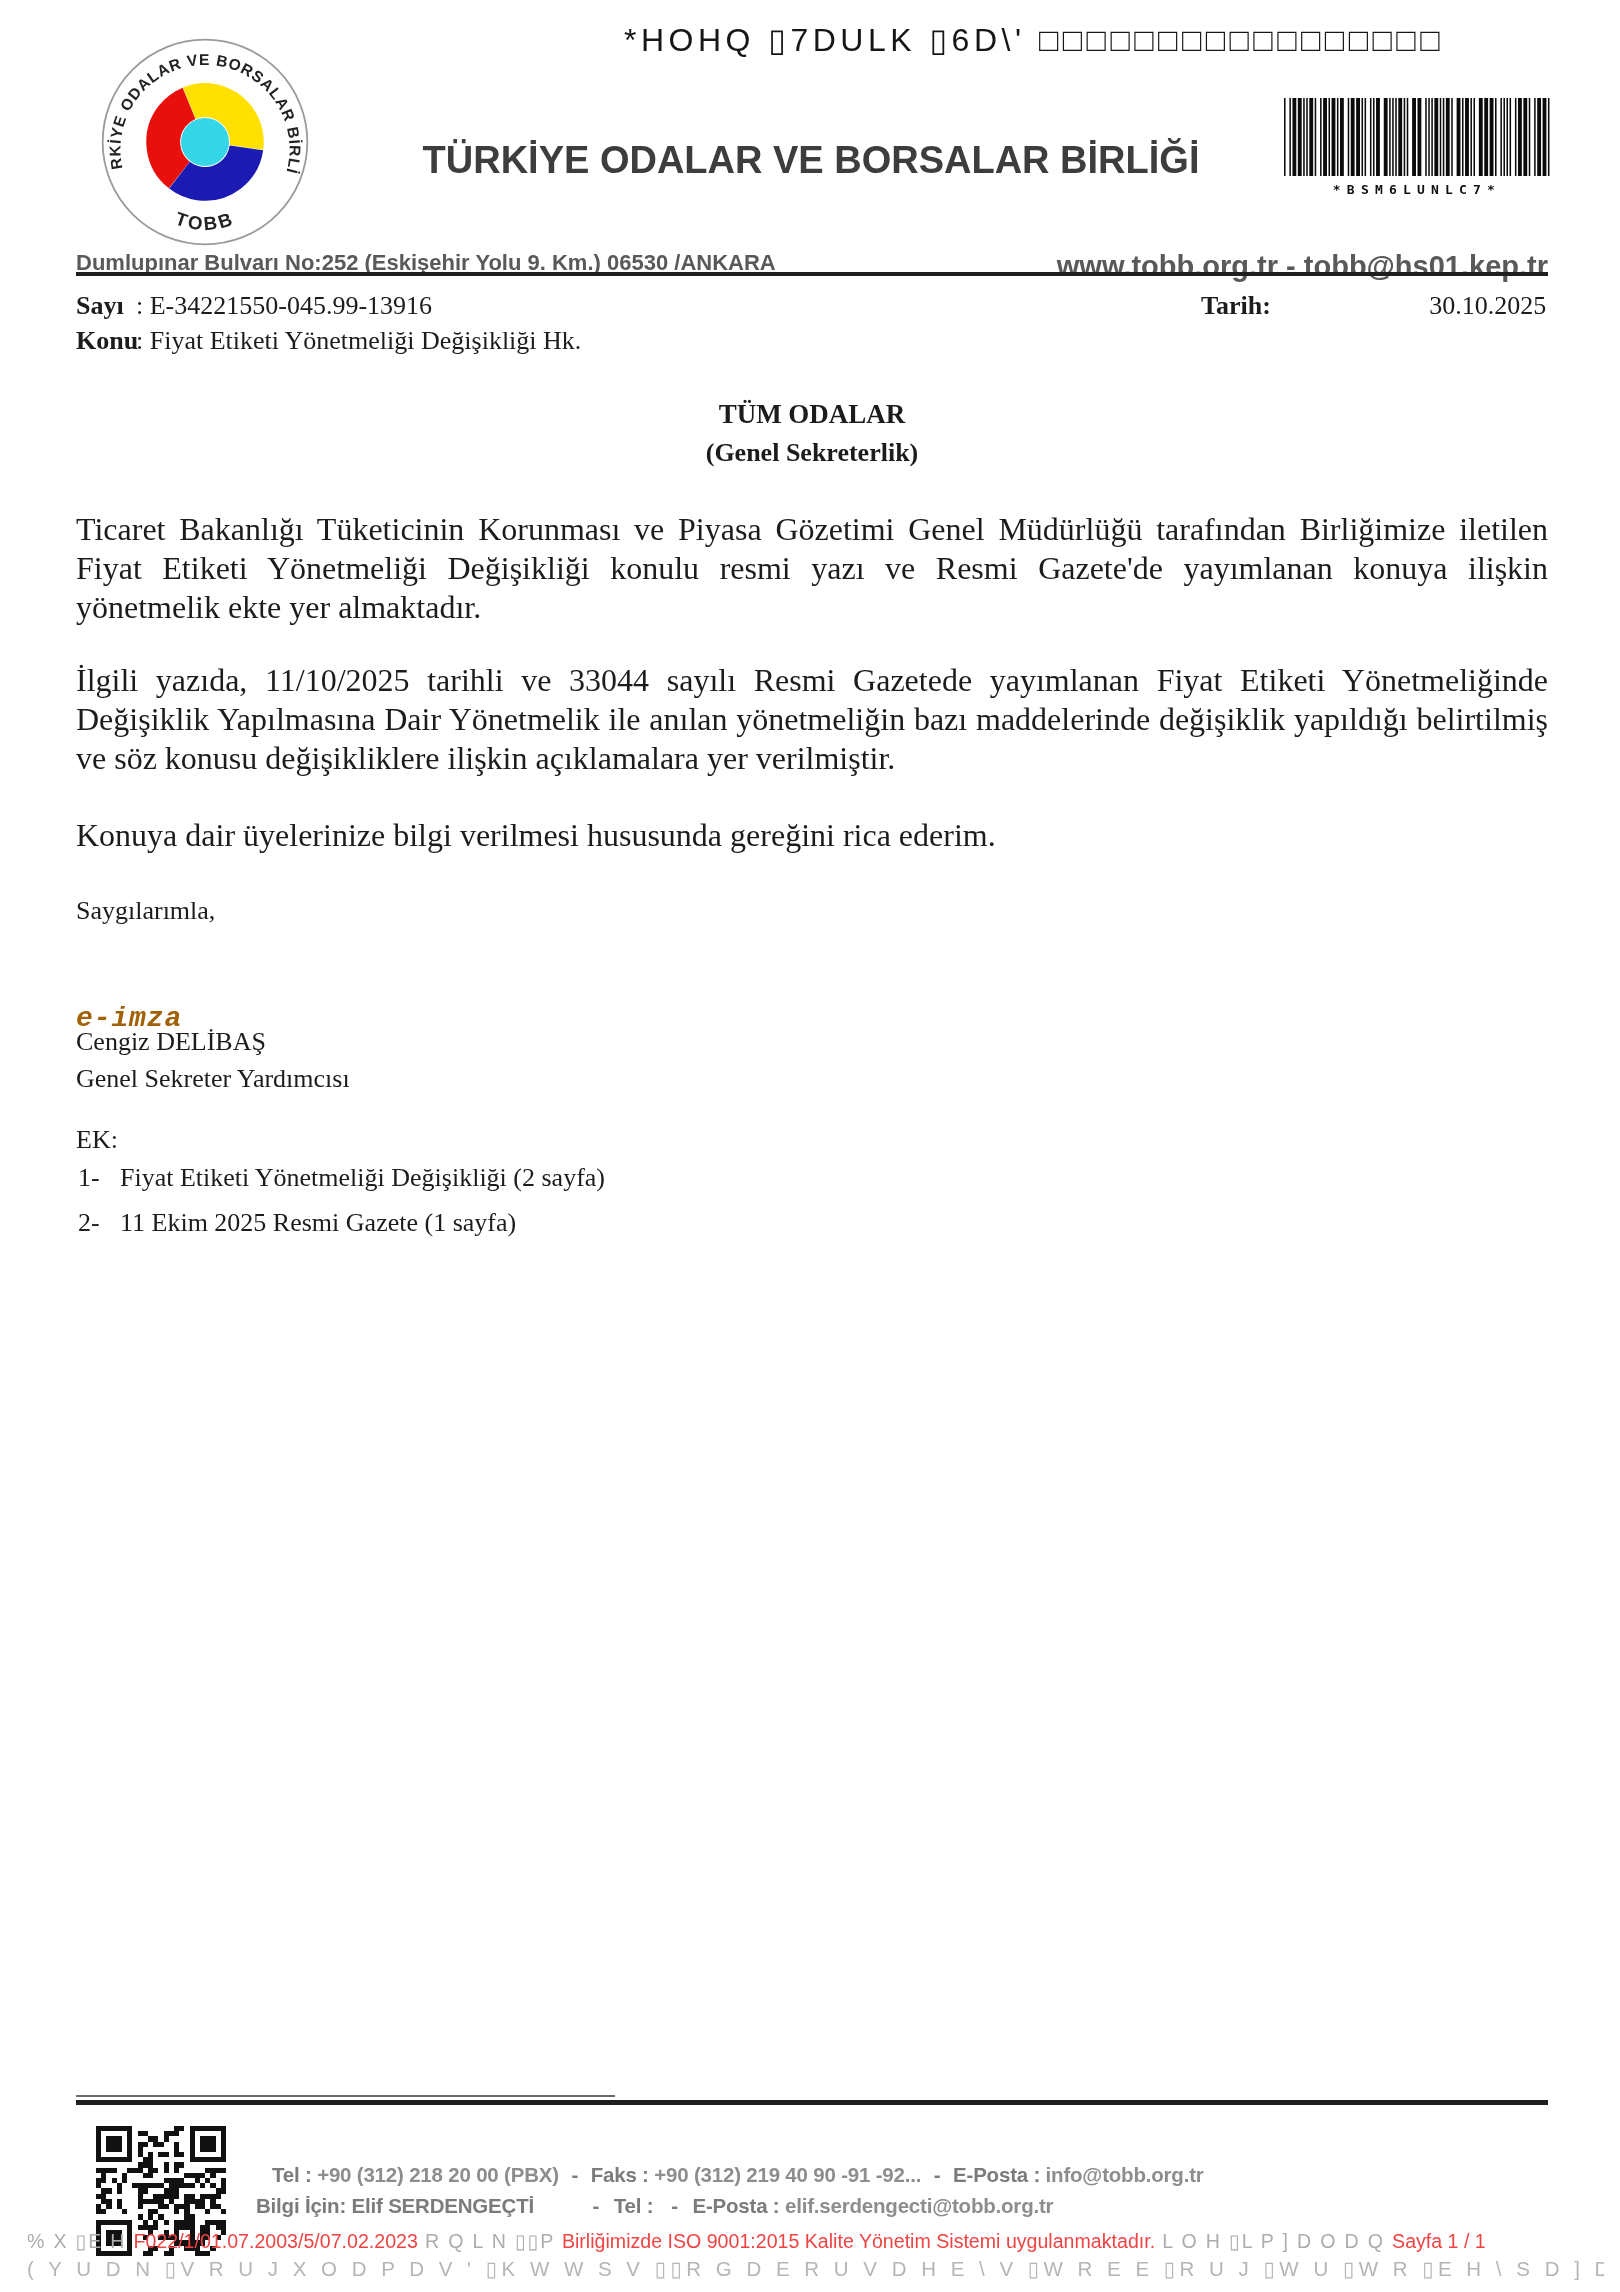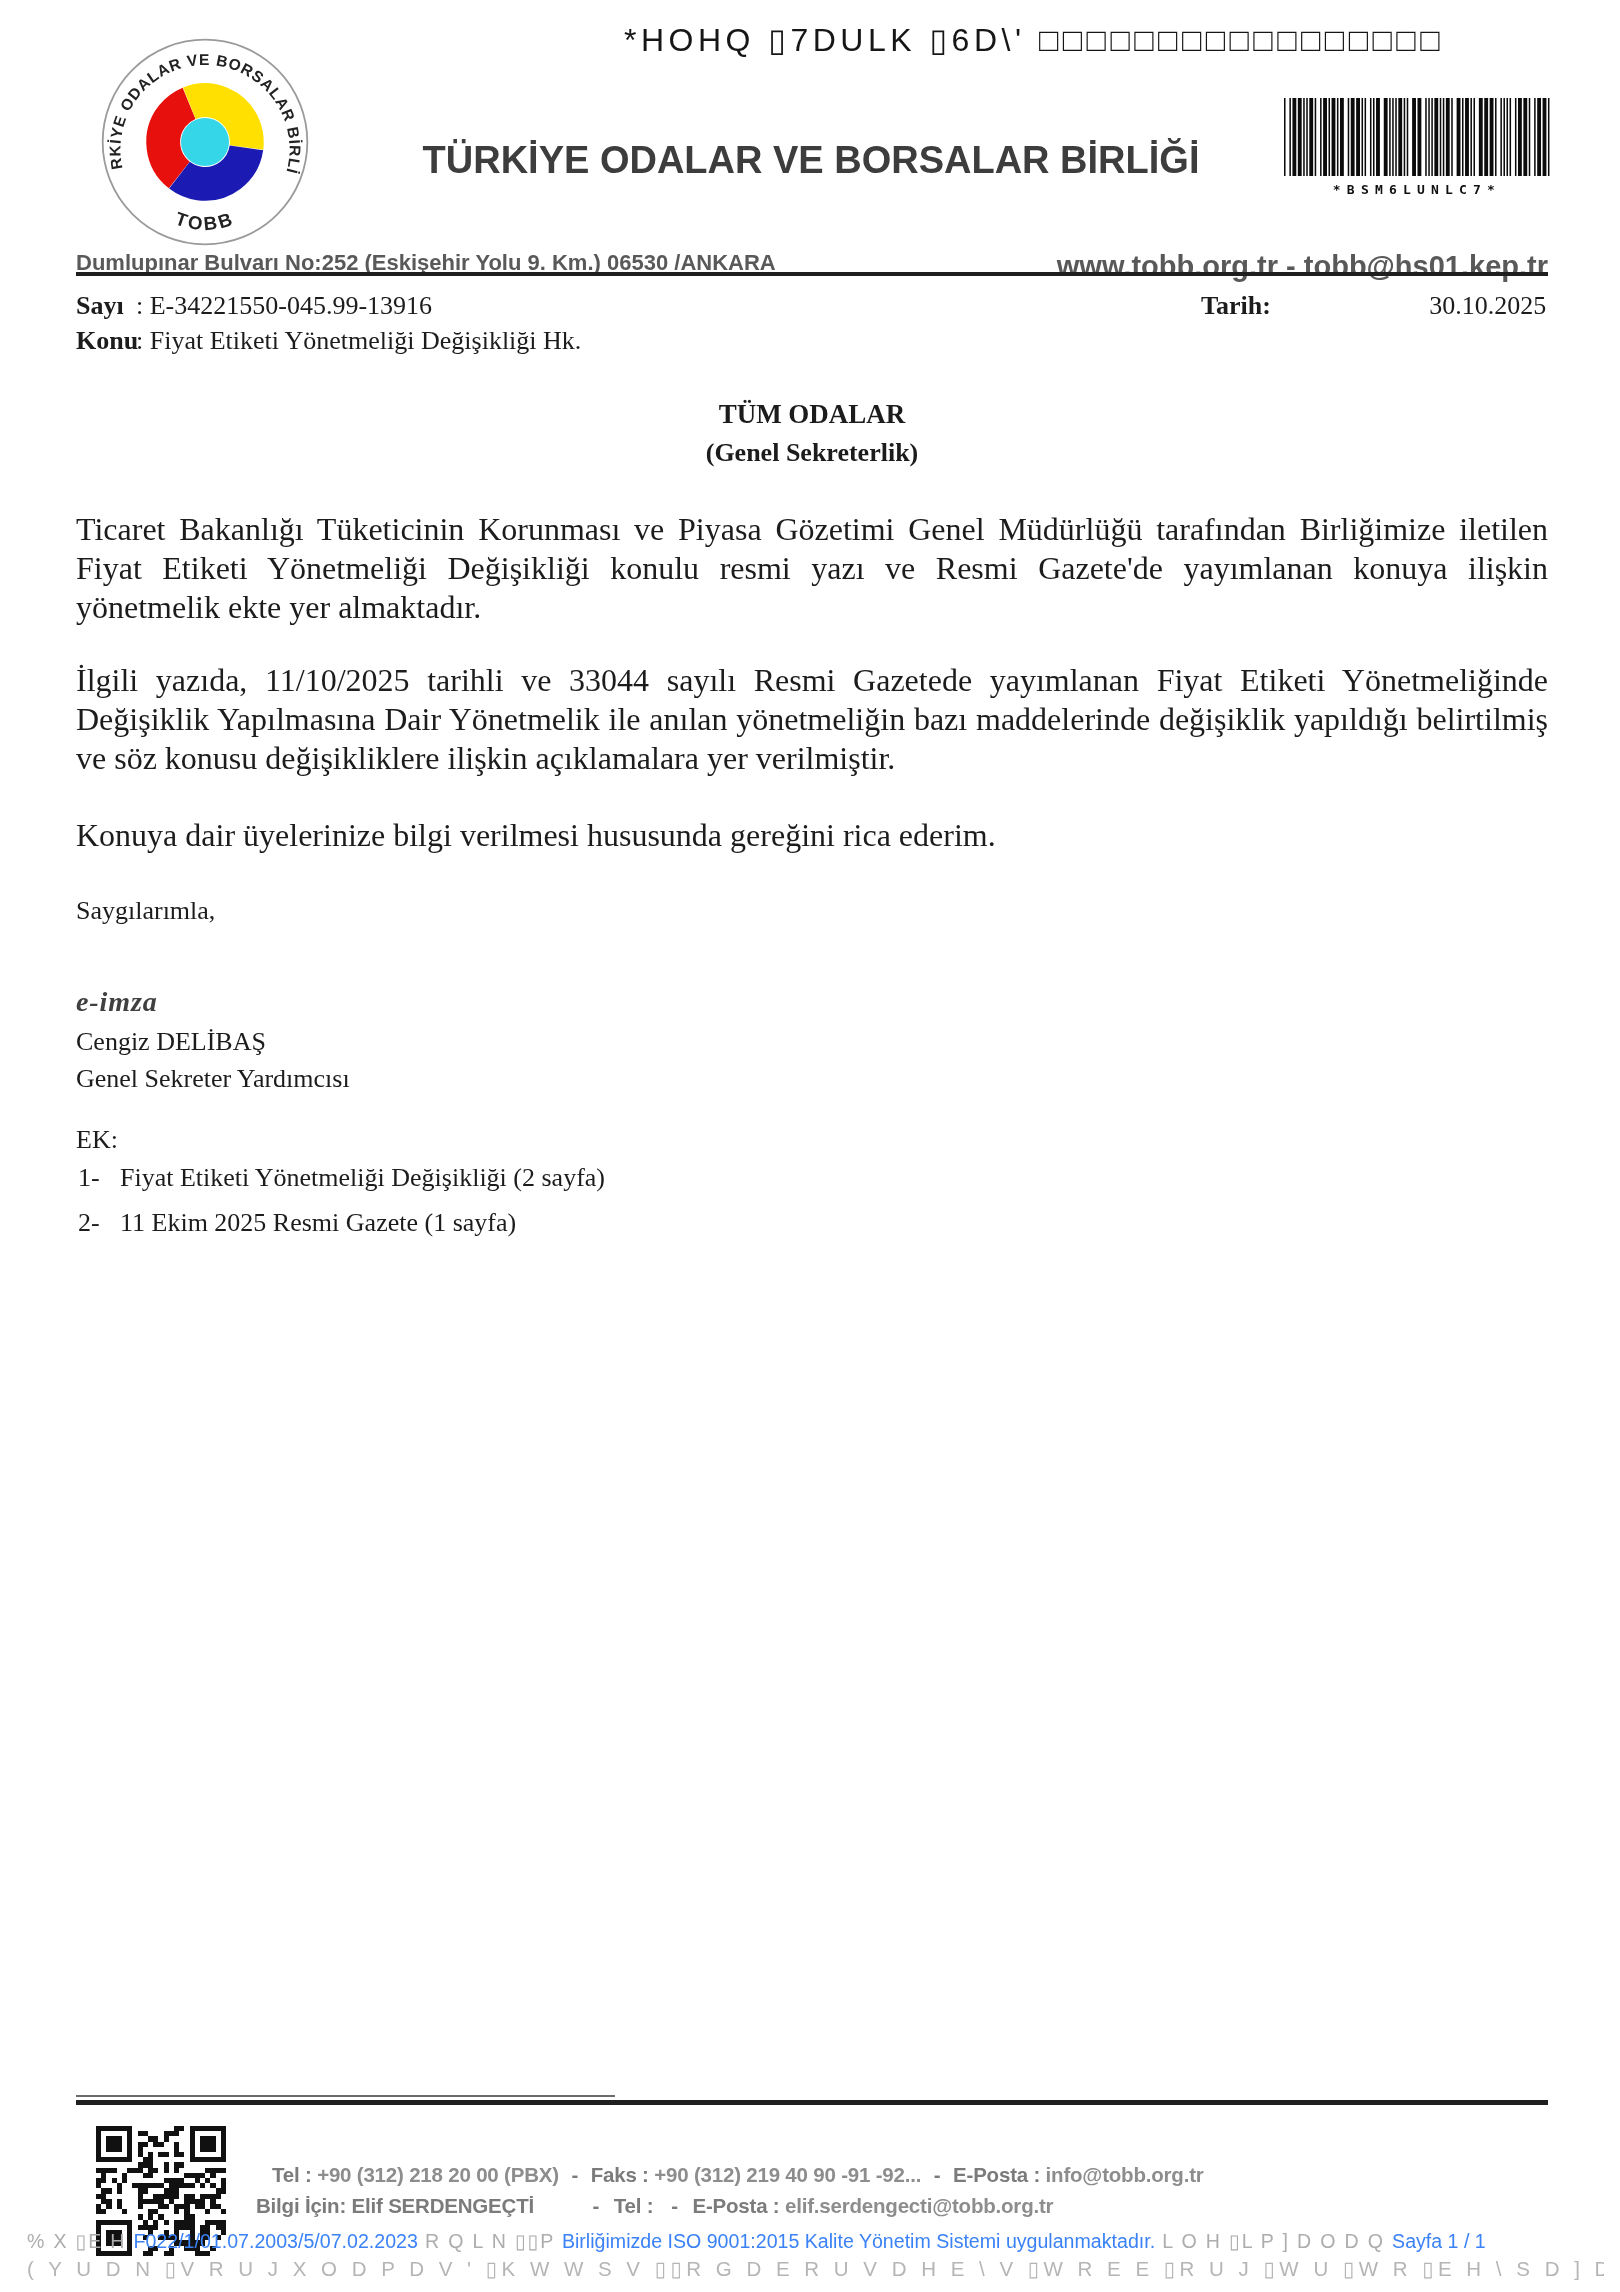--- a/index.html
+++ b/index.html
@@ -18,29 +18,29 @@
   .addr-row{left:76px;top:250px;width:1472px;font-family:"Liberation Sans",sans-serif;
             font-weight:bold;font-size:22px;color:#595959;}
   .addr-right{position:absolute;right:0;top:0;font-size:29px;}
   .rule{background:#1f1f1f;}
   .rule-sub{background:#6b6b6b;}
   
   .serif-row{font-size:26px;}
   .b{font-weight:bold;}
   .recip{left:76px;top:0;width:1472px;text-align:center;font-weight:bold;font-size:27px;}
   .para{left:76px;top:0;width:1472px;font-size:32px;line-height:39px;text-align:justify;}
-  .esign{font-family:Liberation Serif, serif;font-style:italic;font-weight:600;
-         color:#404040;font-size:28px;letter-spacing:0.9px;}
+  .esign{font-family:Liberation Mono, monospace;font-style:italic;font-weight:600;
+         color:#a16207;font-size:28px;letter-spacing:0.9px;margin-top:17px;}
   
   .foot{font-family:"Liberation Sans",sans-serif;font-weight:bold;font-size:20.5px;
         color:#7b7b7b;white-space:nowrap;letter-spacing:-0.2px;}
   .foot .val{color:#8d8d8d;}
   .garble{font-family:"Liberation Sans",sans-serif;color:#adadad;font-size:19.6px;
           letter-spacing:1.8px;white-space:nowrap;}
-  .garble .dk{color:#3b82f6;letter-spacing:0px;}
+  .garble .dk{color:#ef4444;letter-spacing:0px;}
   .garble2{font-family:"Liberation Sans",sans-serif;color:#b5b5b5;font-size:20.5px;
            letter-spacing:4.5px;white-space:nowrap;}
   svg text{font-family:"Liberation Sans",sans-serif;}
 </style>
 </head>
 <body>
 
 <div id="page">
 
   <div class="abs top-code">*HOHQ ▯7DULK ▯6D\' □□□□□□□□□□□□□□□□□</div>

